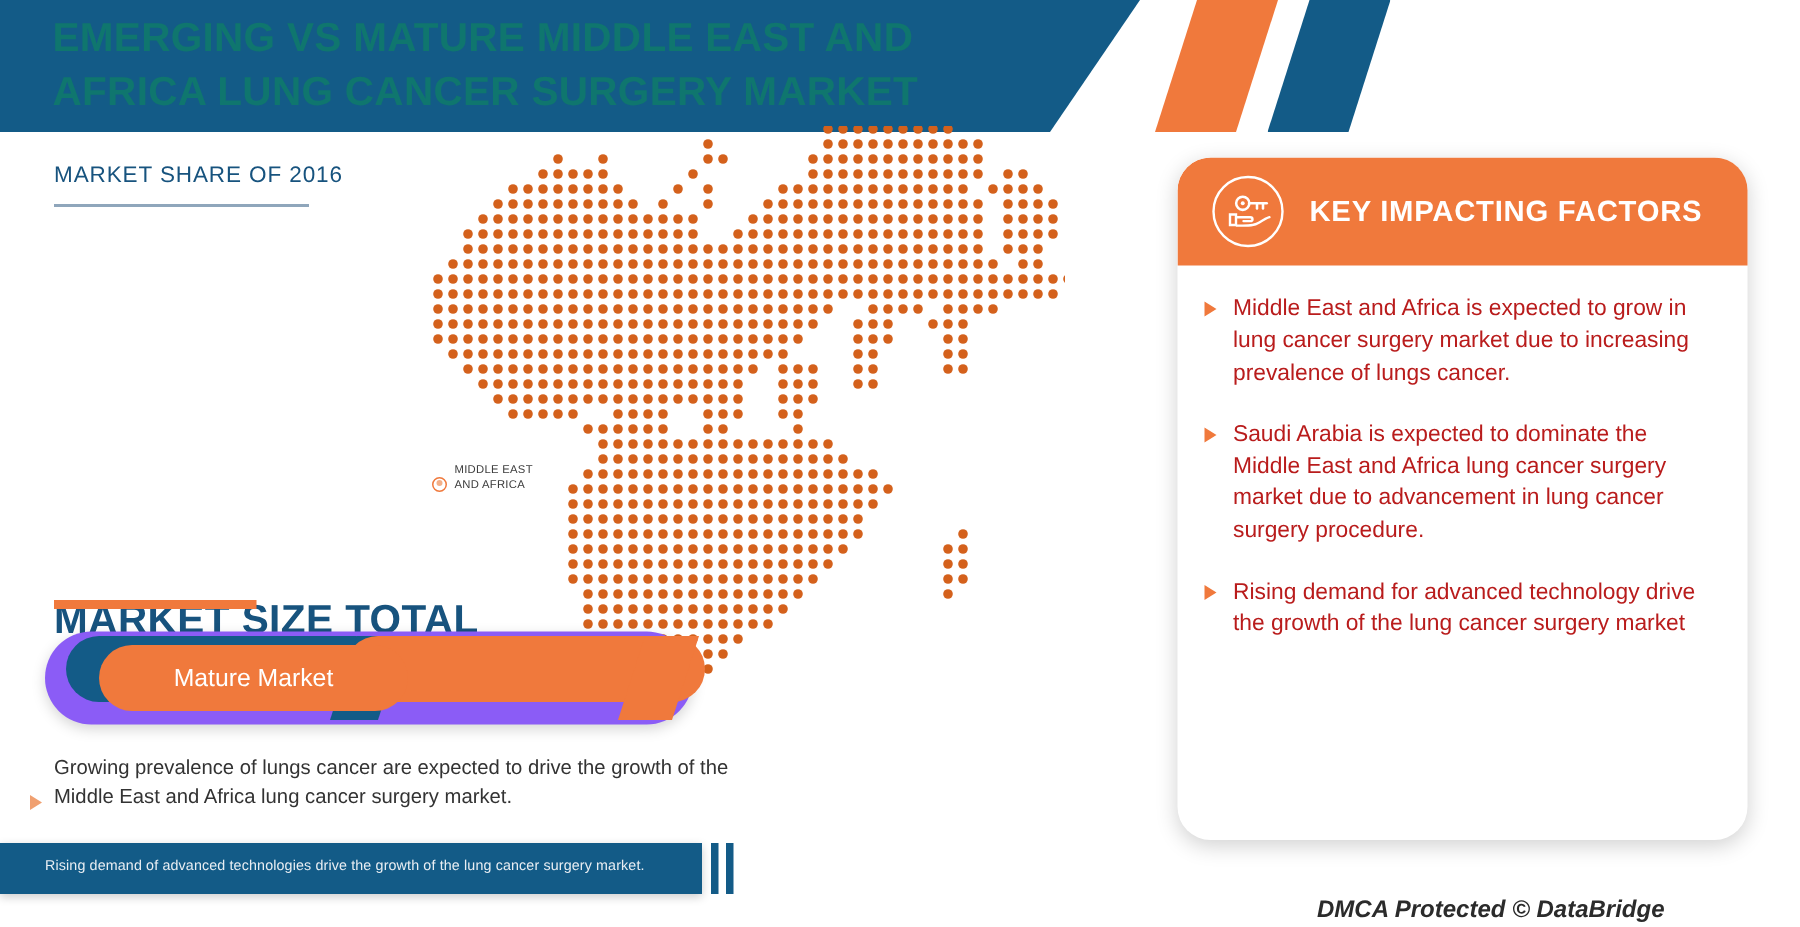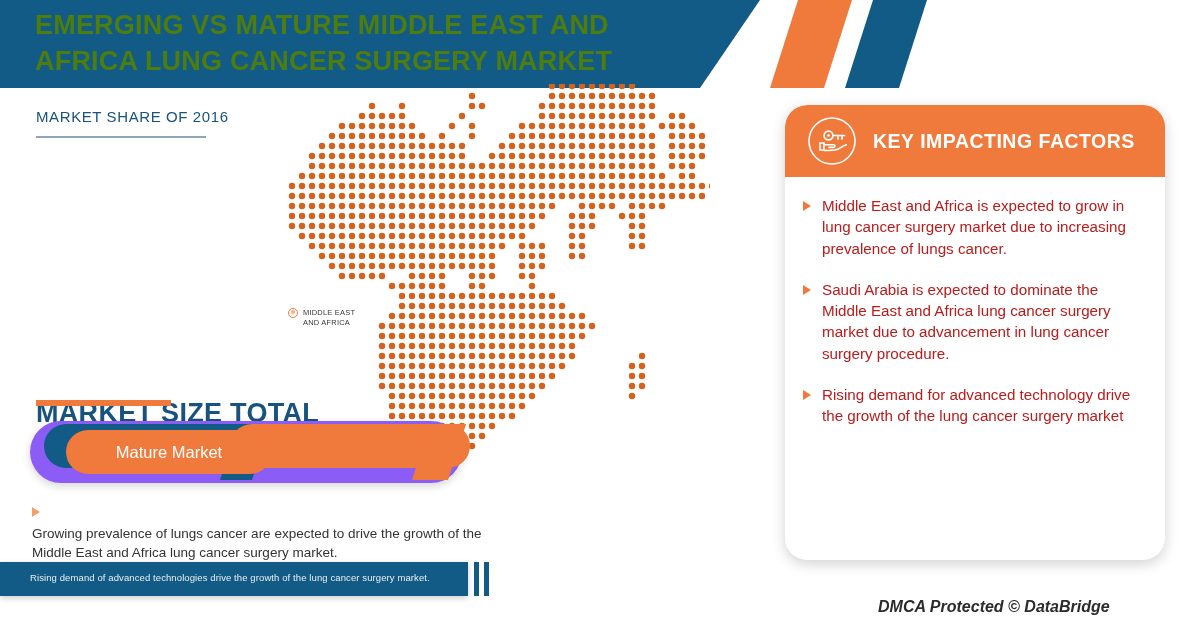--- a/index.html
+++ b/index.html
@@ -22,40 +22,40 @@
   .stripe-orange{
     left:770px;width:82px;background:var(--orange);
     clip-path:polygon(28px 0, 82px 0, 54px 88px, 0 88px);
   }
   .stripe-blue{
     left:845px;width:82px;background:var(--blue);
     clip-path:polygon(28px 0, 82px 0, 54px 88px, 0 88px);
   }
   .header-title{
     position:absolute;left:35px;top:8px;width:680px;
-    color:#4d7c0f;font-weight:bold;font-size:27px;line-height:1.33;
+    color:#0f766e;font-weight:bold;font-size:27px;line-height:1.33;
     letter-spacing:.2px;
   }
 
   
   .share-label{
     position:absolute;left:36px;top:108px;
     color:#17537e;font-size:15px;letter-spacing:.6px;
     padding-bottom:6px;
   }
   .share-underline{
     position:absolute;left:36px;top:136px;width:170px;height:2px;
     background:#8fa6bb;
   }
 
   
   .map{position:absolute;left:280px;top:84px;width:430px;height:390px;}
   .map svg{display:block;}
 
-  .legend{position:absolute;left:288px;top:308px;display:flex;align-items:flex-start;gap:5px;}
+  .legend{position:absolute;left:288px;top:308px;display:flex;align-items:flex-end;gap:5px;}
   .legend-dot{
     width:10px;height:10px;border-radius:50%;
     border:1.6px solid var(--orange);box-sizing:border-box;
   }
   .legend-dot::after{
     content:"";display:block;width:4px;height:4px;margin:1.2px auto 0;
     border-radius:50%;background:#f3b089;
   }
   .legend-text{font-size:7.5px;color:#3b3b3b;line-height:1.32;letter-spacing:.2px;}
 
@@ -88,22 +88,22 @@
 
   .emerging-back{left:200px;top:3px;width:240px;background:var(--orange);
                  border-radius:22px;}
   .emerging-skew{position:absolute;left:382px;top:3px;width:54px;height:56px;
                  background:var(--orange);
                  clip-path:polygon(18px 0,54px 0,36px 56px,0 56px);}
   .emerging{left:222px;width:200px;background:var(--blue);}
 
   
   .left-note{
-    position:absolute;left:32px;top:503px;width:470px;
-    display:flex;gap:8px;align-items:flex-start;flex-direction:column;
+    position:absolute;left:20px;top:503px;width:470px;
+    display:flex;gap:8px;align-items:flex-end;
   }
   .tri{
     width:0;height:0;flex:0 0 auto;margin-top:4px;
     border-top:5px solid transparent;border-bottom:5px solid transparent;
     border-left:8px solid #f0a070;
   }
   .left-note-text{font-size:13.5px;color:#333;line-height:1.38;}
 
   
   .bottom-bar{

